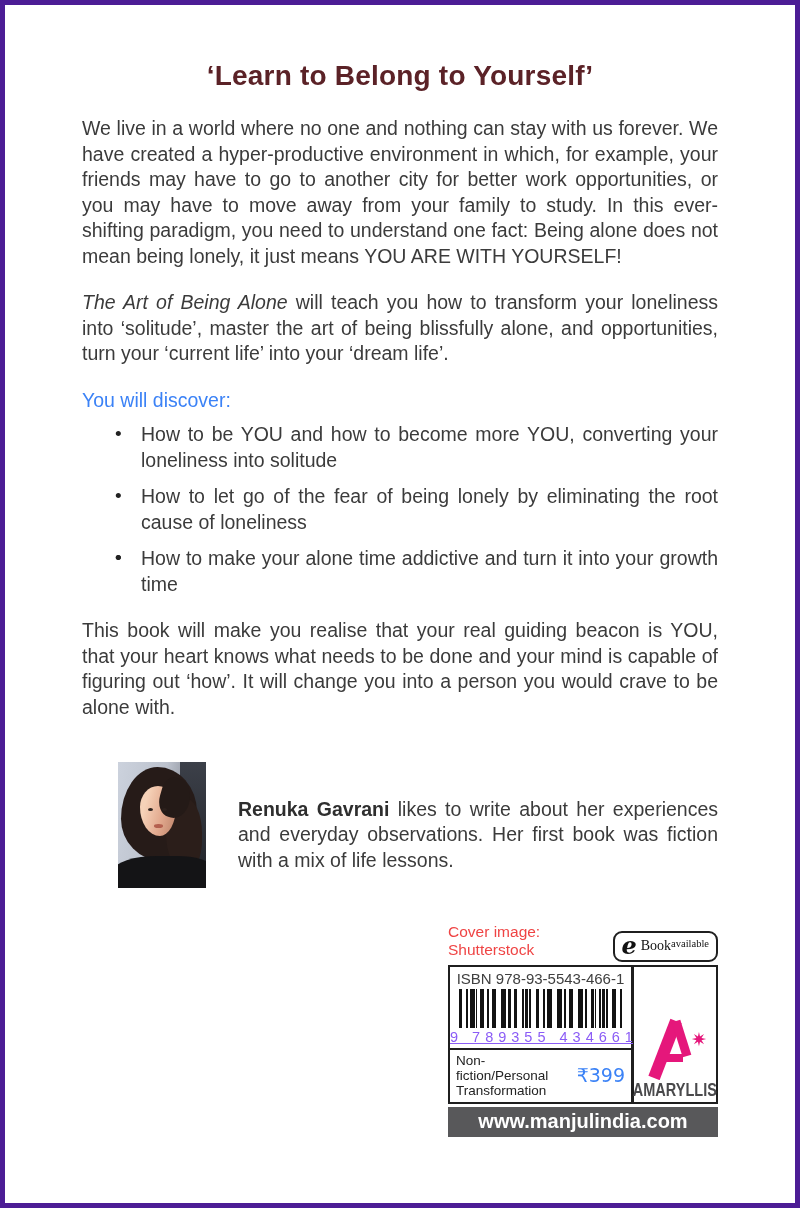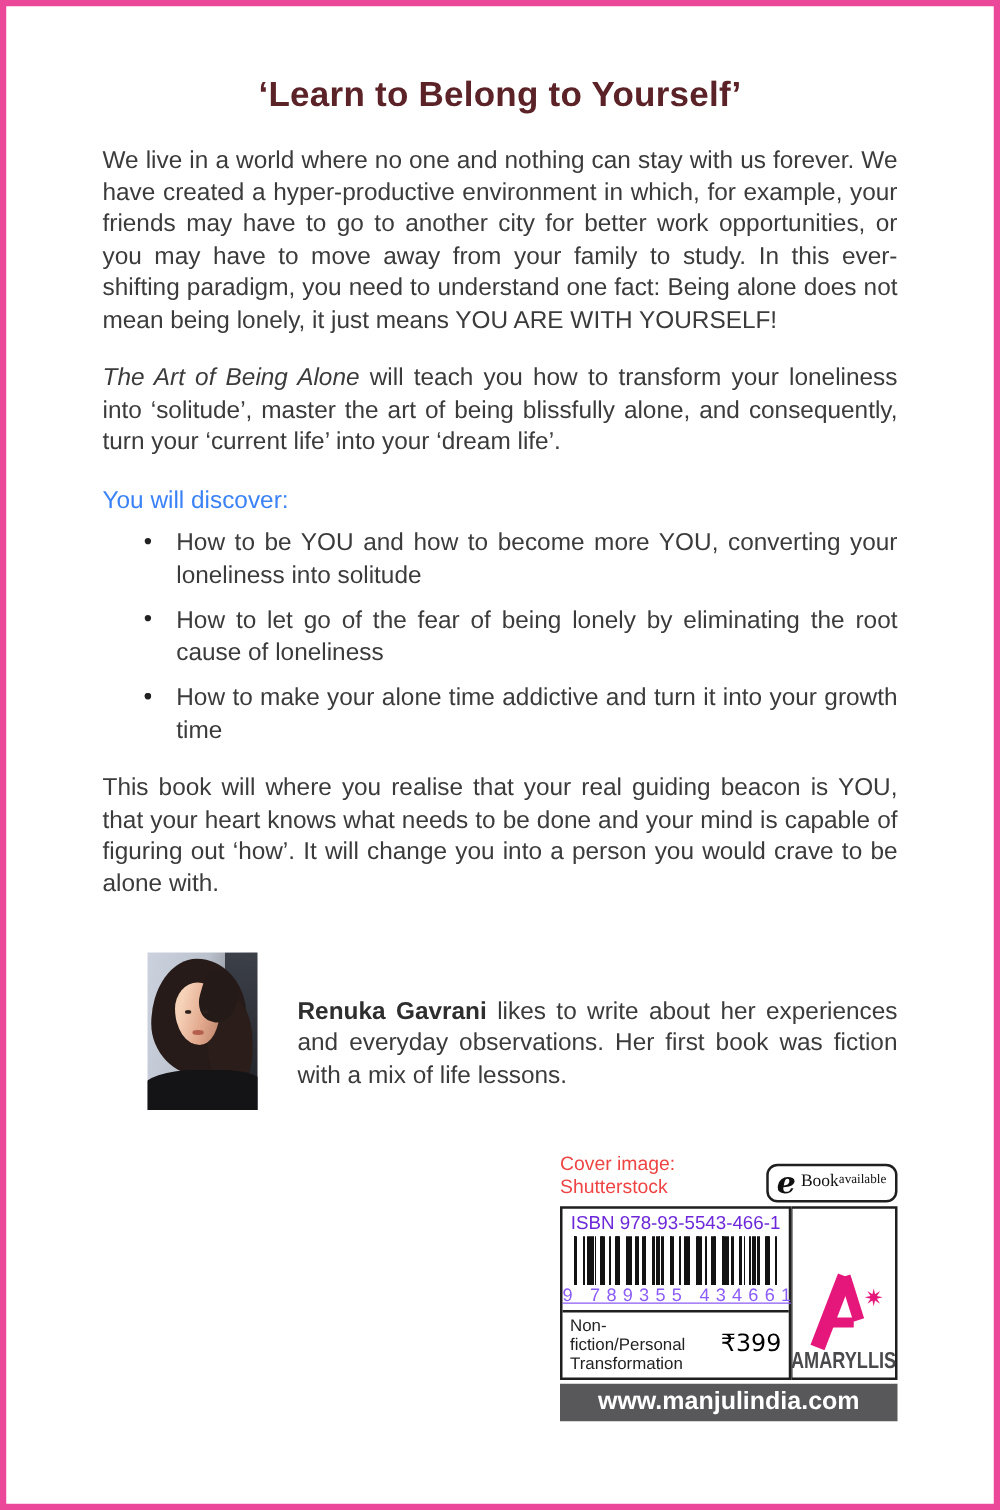--- a/index.html
+++ b/index.html
@@ -3,21 +3,21 @@
 <meta charset="utf-8">
 <style>
   html,body { margin:0; padding:0; background:#ffffff; }
   body { font-family:"Liberation Sans", sans-serif; }
 
   .page {
     position:relative;
     width:800px; height:1208px;
     box-sizing:border-box;
     background:#ffffff;
-    border:5px solid #ec4899;
+    border:5px solid #4c1d95;
     padding:55px 77px 0 77px;
     overflow:hidden;
   }
 
   .title {
     margin:0 0 24px 0;
     font-size:28px;
     font-weight:bold;
     letter-spacing:0.2px;
     color:#5b2227;
@@ -121,39 +121,39 @@
   }
   .ebook .lines { display:flex; font-family:"Liberation Serif", serif; color:#111; }
   .ebook .l1 { font-size:14px; line-height:13px; }
   .ebook .l2 { font-size:10.5px; line-height:10px; }
 
   .boxes { display:flex; }
   .barcode-box {
     width:185px; box-sizing:border-box;
     border:2px solid #1f1f1f; background:#fff;
   }
-  .isbn { font-size:15px; color:#6d28d9; text-align:center; padding:3px 0 2px 0; white-space:nowrap; }
+  .isbn { font-size:15px; color:#404040; text-align:center; padding:3px 0 2px 0; white-space:nowrap; }
   .bars {
     height:39px; margin:0 9px;
     background:
       repeating-linear-gradient(90deg,#121212 0 2px,transparent 2px 7px),
       repeating-linear-gradient(90deg,#121212 0 3px,transparent 3px 11px),
       repeating-linear-gradient(90deg,#121212 0 1px,transparent 1px 17px);
   }
   .digits {
     font-size:14.5px; color:#8b5cf6; text-align:center;
     letter-spacing:5px; padding:1px 0 3px 0; white-space:nowrap;text-decoration:underline;
   }
   .cat-row {
     border-top:2px solid #1f1f1f;
     display:flex; justify-content:space-between; align-items:center;
     padding:3px 6px 4px 6px;
   }
   .cat { font-size:13.5px; line-height:15px; color:#222; }
-  .price { font-size:19px; color:#000000; font-family:"DejaVu Sans", sans-serif; }
+  .price { font-size:19px; color:#3b82f6; font-family:"DejaVu Sans", sans-serif; }
 
   .logo-box {
     width:85px; box-sizing:border-box;
     border:2px solid #1f1f1f; border-left-width:1px;
     background:#fff;
     display:flex; flex-direction:column; align-items:center; justify-content:flex-end;
     padding-bottom:3px; position:relative;
   }
   .logo-a { position:relative; width:60px; height:62px; }
   .logo-star {
@@ -176,32 +176,32 @@
 </style>
 </head>
 <body>
 
 <div class="page">
 
   <h1 class="title">‘Learn to Belong to Yourself’</h1>
 
   <p class="body-text">We live in a world where no one and nothing can stay with us forever. We have created a hyper-productive environment in which, for example, your friends may have to go to another city for better work opportunities, or you may have to move away from your family to study. In this ever-shifting paradigm, you need to understand one fact: Being alone does not mean being lonely, it just means YOU ARE WITH YOURSELF!</p>
 
-  <p class="body-text"><span class="italic">The Art of Being Alone</span><span> will teach you how to transform your loneliness into ‘solitude’, master the art of being blissfully alone, and consequently, turn your ‘current life’ into your ‘dream life’.</span></p>
+  <p class="body-text"><span class="italic">The Art of Being Alone</span><span> will teach you how to transform your loneliness into ‘solitude’, master the art of being blissfully alone, and opportunities, turn your ‘current life’ into your ‘dream life’.</span></p>
 
   <p class="discover-heading">You will discover:</p>
 
   <ul class="discover">
     <li><span class="bullet-dot">•</span><span>How to be YOU and how to become more YOU, converting your loneliness into solitude</span></li>
     <li><span class="bullet-dot">•</span><span>How to let go of the fear of being lonely by eliminating the root cause of loneliness</span></li>
     <li><span class="bullet-dot">•</span></li>
     <li><span class="bullet-dot">•</span><span>How to make your alone time addictive and turn it into your growth time</span></li>
   </ul>
 
-  <p class="body-text">This book will where you realise that your real guiding beacon is YOU, that your heart knows what needs to be done and your mind is capable of figuring out ‘how’. It will change you into a person you would crave to be alone with.</p>
+  <p class="body-text">This book will make you realise that your real guiding beacon is YOU, that your heart knows what needs to be done and your mind is capable of figuring out ‘how’. It will change you into a person you would crave to be alone with.</p>
 
   <div class="bio">
     <div class="photo">
       <div class="bg-dark"></div>
       <div class="hair"></div>
       <div class="hair2"></div>
       <div class="face"></div>
       <div class="fringe"></div>
       <div class="eye-l"></div>
       <div class="eye-r"></div>

